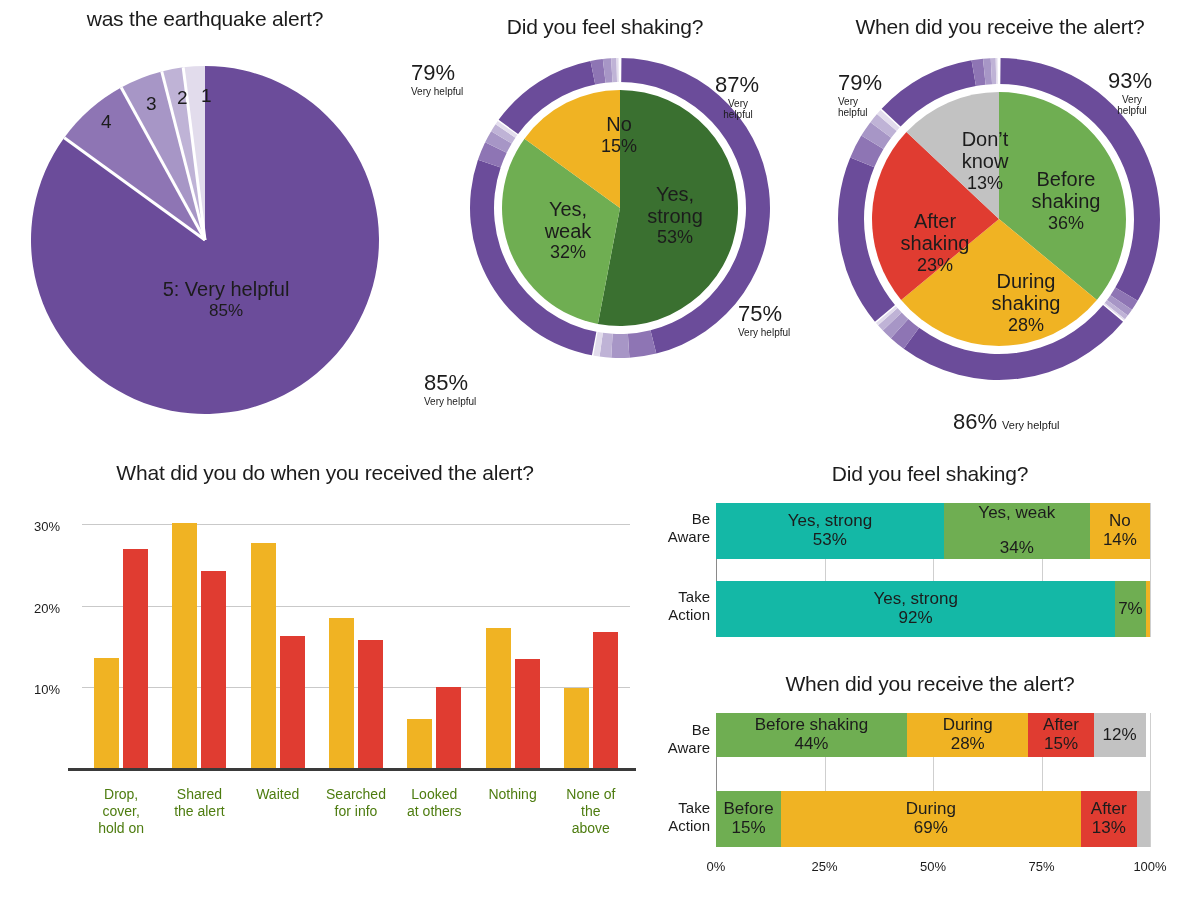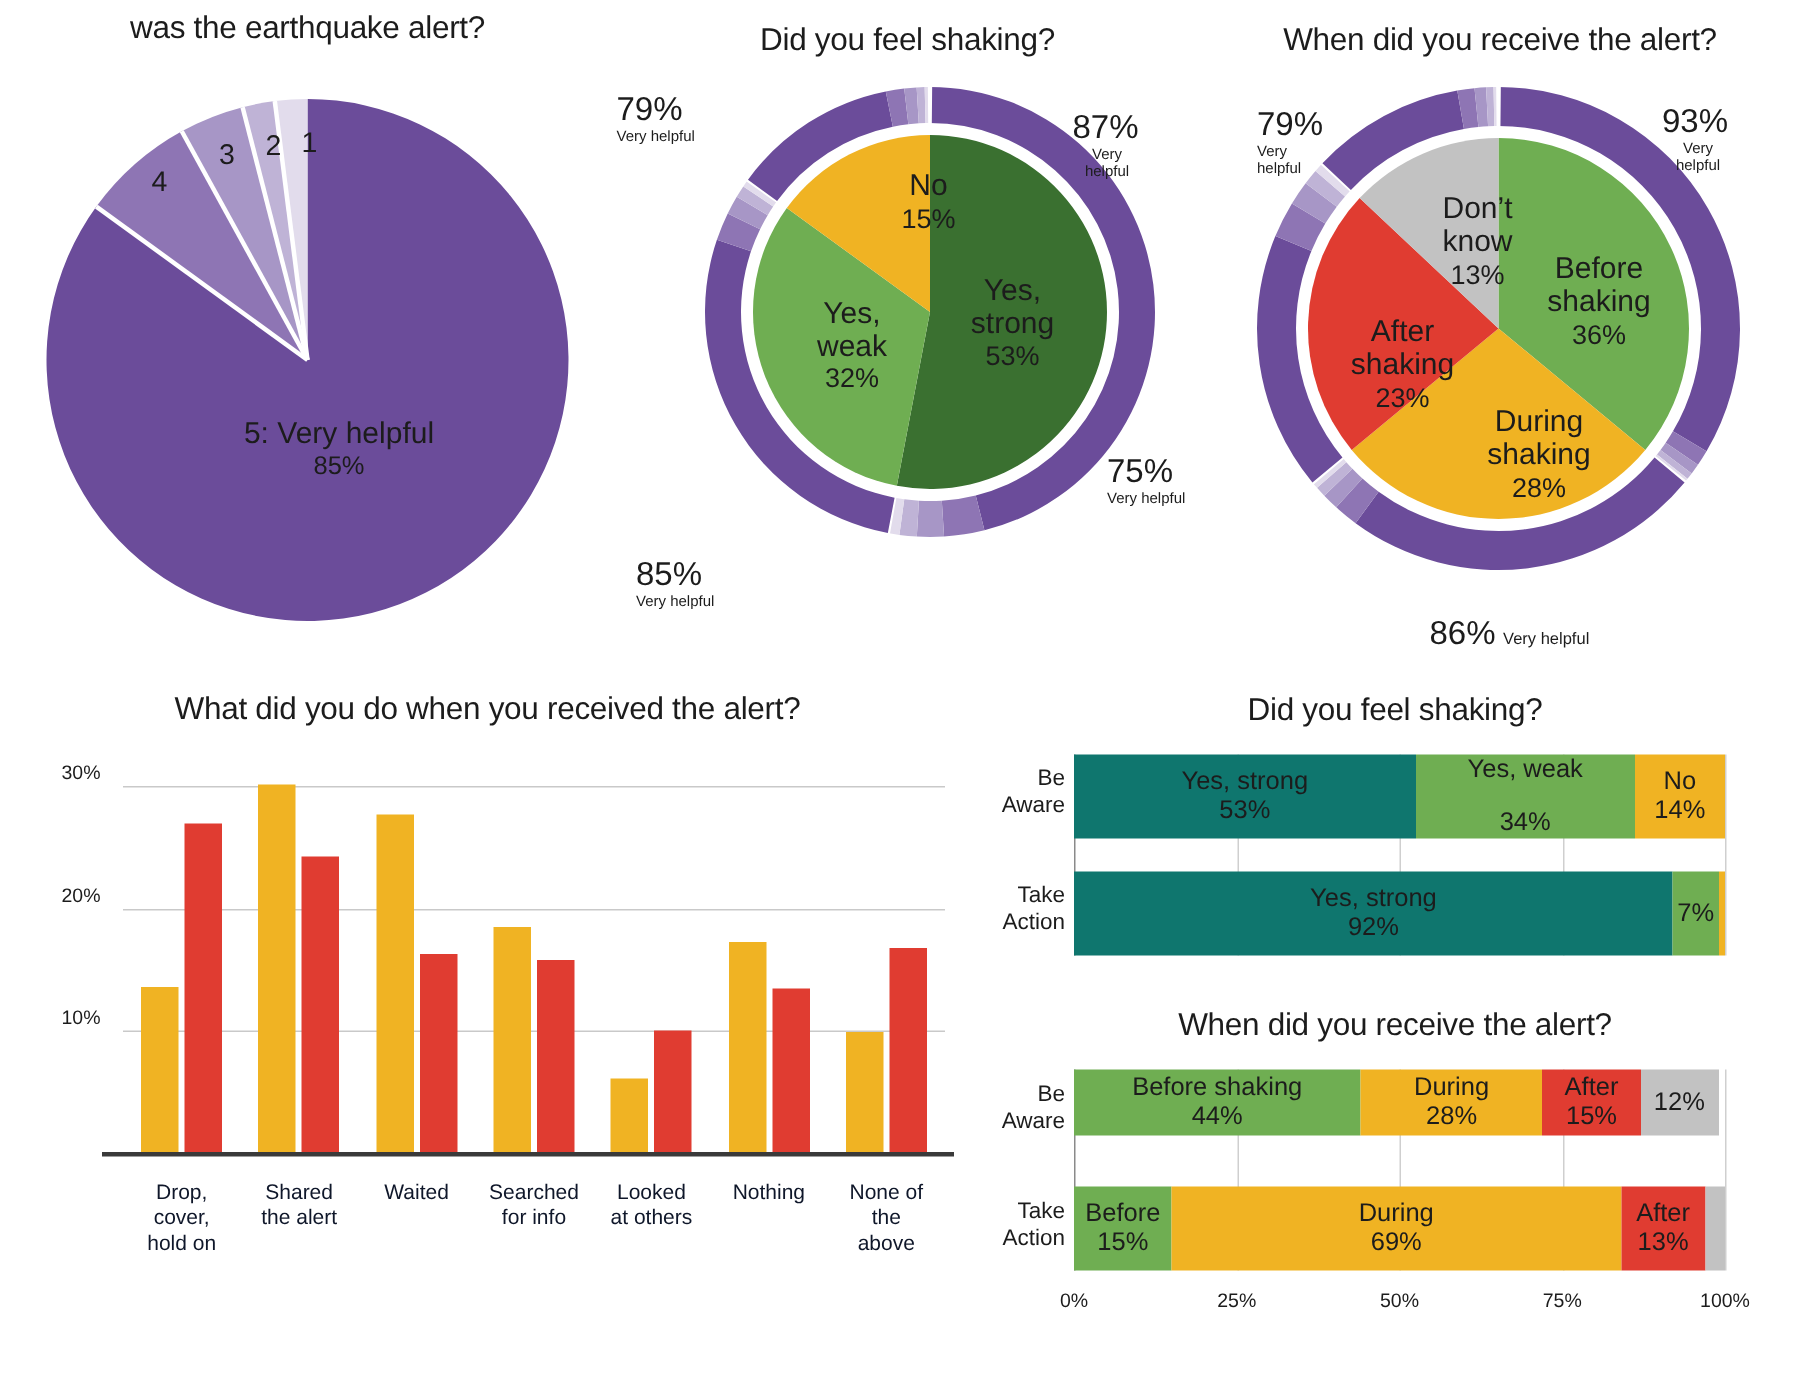--- a/index.html
+++ b/index.html
@@ -36,43 +36,43 @@
   }
   .outer-cal.inline { display: flex; align-items: baseline; gap: 5px; }
   .outer-cal.inline .sub { margin-top: 0; font-size: 11px; }
 
   
   .gbar-plot { position: absolute; }
   .gridline { position: absolute; height: 1px; background: #c9c9c9; left: 0; right: 0; }
   .axis-base { position: absolute; height: 3px; background: #3a3a3a; left: 0; right: 0; }
   .ytick {
     position: absolute; font-size: 13px; color: #1c1c1c;
-    transform: translateY(-50%); text-align: center; width: 40px;
+    transform: translateY(-50%); text-align: left; width: 40px; margin-top: 11px;
   }
   .bar { position: absolute; bottom: 0; }
   .bar.be { background: #F0B323; }
   .bar.ta { background: #E03C31; }
 
   .xcat {
-    position: absolute; font-size: 14px; color: #0f172a;
+    position: absolute; font-size: 14px; color: #4d7c0f;
     text-align: center; line-height: 1.22;
   }
 
   
   .sbar-plot { position: absolute; }
   .sbar-grid { position: absolute; width: 1px; background: #cfcfcf; }
   .sbar-row { position: absolute; display: flex; }
   .seg {
     position: relative; display: flex; flex-direction: column;
     align-items: center; justify-content: center;
     font-size: 17px; color: #1c1c1c; overflow: hidden; line-height: 1.1;
   }
   .seg .seg-name { white-space: nowrap; }
   .seg .seg-val { white-space: nowrap; }
-  .seg.c-darkgreen { background: #0f766e; }
+  .seg.c-darkgreen { background: #14b8a6; }
   .seg.c-lightgreen { background: #6FAE52; }
   .seg.c-yellow { background: #F0B323; }
   .seg.c-red { background: #E03C31; }
   .seg.c-gray { background: #C2C2C2; }
   .row-label {
     position: absolute; font-size: 15px; color: #1c1c1c;
     text-align: right; line-height: 1.2;
   }
   .sx-tick {
     position: absolute; font-size: 13px; color: #1c1c1c;

